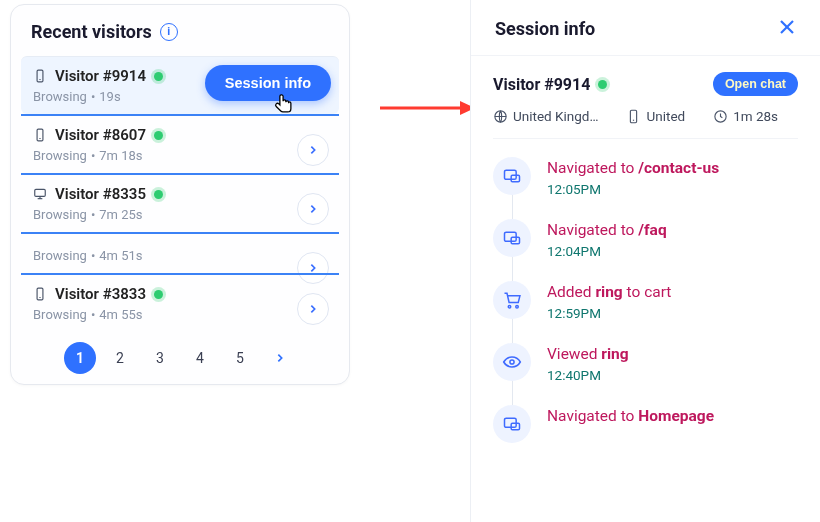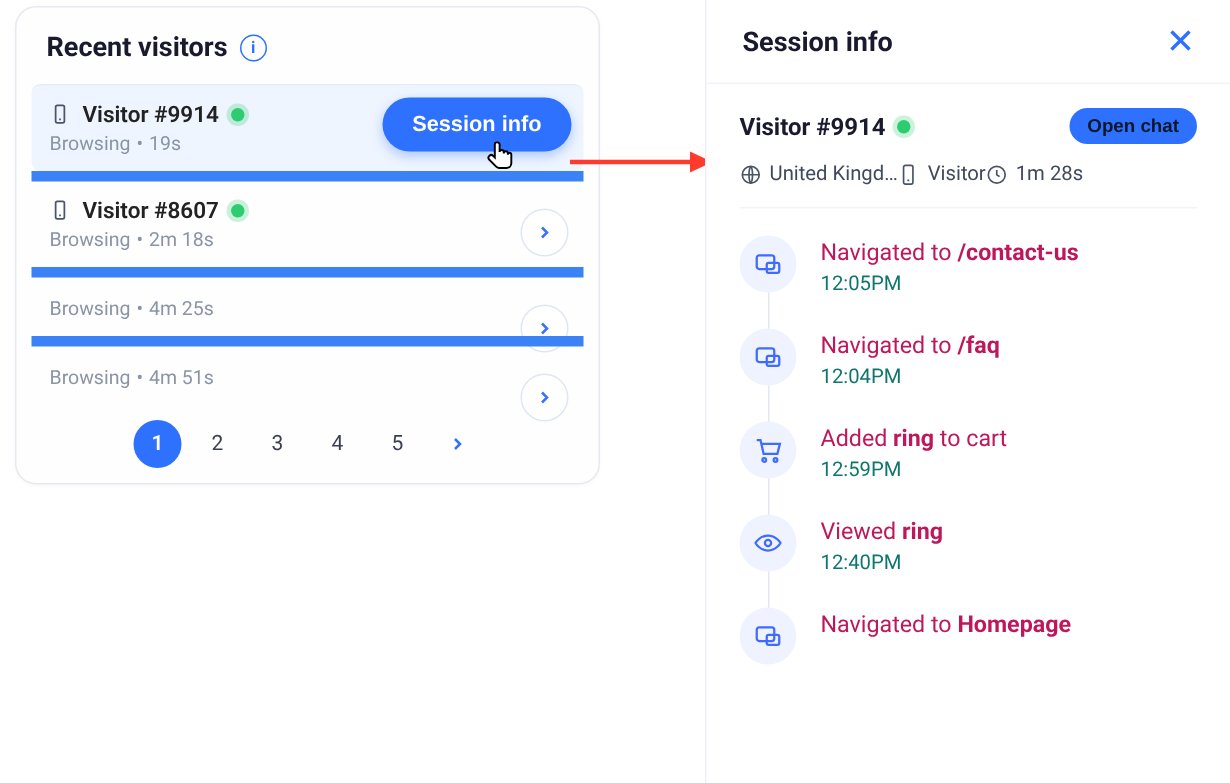--- a/index.html
+++ b/index.html
@@ -1,23 +1,23 @@
 <!DOCTYPE html>
 <html><head>
 <meta charset="utf-8">
 <style>
   html,body{margin:0;padding:0;font-family:-apple-system,BlinkMacSystemFont,"Segoe UI",Roboto,sans-serif;background:#fff;color:#1a1a2e;}
   body{width:820px;height:522px;position:relative;overflow:hidden;}
   
-  .left-card{width:390px;margin:4px 0 0 10px;border:1px solid #e6e9ef;border-radius:14px;background:#fefeff;box-sizing:border-box;padding-bottom:8px;box-shadow:0 1px 3px rgba(0,0,0,.03);}
+  .left-card{width:340px;margin:4px 0 0 10px;border:1px solid #e6e9ef;border-radius:14px;background:#fefeff;box-sizing:border-box;padding-bottom:8px;box-shadow:0 1px 3px rgba(0,0,0,.03);}
   .lc-head{display:flex;align-items:center;padding:16px 20px 14px;}
   .lc-title{font-weight:700;font-size:18px;color:#1a1a2e;}
   .info-circ{margin-left:8px;width:16px;height:16px;border:1.5px solid #2f71ff;border-radius:50%;display:inline-flex;align-items:center;justify-content:center;color:#2f71ff;font-size:11px;font-weight:700;}
   .vis-list{padding:0 10px;}
-  .vis{border-top:7px solid #3b82f6;padding:10px 10px 10px 12px;position:relative;}
+  .vis{border-top:2px solid #3b82f6;padding:10px 10px 10px 12px;position:relative;}
   .vis.first{background:#eef5ff;border-top:1px solid #e6ecf5;border-radius:6px;}
   .vis-top{display:flex;align-items:center;gap:8px;}
   .dev-icon{width:14px;height:14px;display:inline-flex;}
   .vis-name{font-weight:600;font-size:15px;color:#222;}
   .dot-on{width:9px;height:9px;border-radius:50%;background:#2ecc71;display:inline-block;box-shadow:0 0 0 3px rgba(46,204,113,.25);}
   .vis-sub{color:#8a94a6;font-size:13px;margin-top:4px;}
   .vis-sub .sep{margin:0 4px;}
   .chev-btn{position:absolute;right:10px;top:18px;width:30px;height:30px;border-radius:50%;border:1px solid #e0e6f2;background:#fff;display:flex;align-items:center;justify-content:center;color:#3a6fff;cursor:pointer;}
   .sess-btn{position:absolute;right:8px;top:8px;background:#2f71ff;color:#fff;border:none;border-radius:22px;padding:10px 20px;font-size:14.5px;font-weight:600;cursor:pointer;box-shadow:0 3px 8px rgba(47,113,255,.35);}
   .cursor-hand{position:absolute;right:44px;top:36px;font-size:18px;pointer-events:none;}
@@ -28,22 +28,22 @@
   
   .arrow-wrap{position:absolute;left:380px;top:98px;}
   
   .right-panel{position:absolute;left:470px;top:0;width:350px;height:522px;border-left:1px solid #eceff4;background:#fff;box-sizing:border-box;padding:0 0 0 0;}
   .rp-head{display:flex;align-items:center;justify-content:space-between;padding:18px 24px 16px;border-bottom:1px solid #f1f3f7;}
   .rp-title{font-weight:700;font-size:18px;}
   .close-x{color:#2f71ff;font-size:20px;cursor:pointer;line-height:1;}
   .rp-body{padding:16px 22px;}
   .rp-vhead{display:flex;align-items:center;justify-content:space-between;}
   .rp-vname{font-weight:700;font-size:16px;display:flex;align-items:center;gap:8px;}
-  .open-chat{background:#2f71ff;color:#0f172a;border:none;border-radius:14px;padding:5px 12px;font-size:12.5px;font-weight:600;cursor:pointer;}
-  .rp-meta{display:flex;align-items:center;gap:0;color:#414a5c;font-size:13.5px;margin-top:12px;padding-bottom:14px;border-bottom:1px solid #f1f3f7;}
+  .open-chat{background:#2f71ff;color:#fef9c3;border:none;border-radius:14px;padding:5px 12px;font-size:12.5px;font-weight:600;cursor:pointer;}
+  .rp-meta{display:flex;align-items:center;gap:28px;color:#414a5c;font-size:13.5px;margin-top:12px;padding-bottom:14px;border-bottom:1px solid #f1f3f7;}
   .rp-meta .mitem{display:flex;align-items:center;gap:5px;}
   .mico{width:15px;height:15px;display:inline-flex;color:#4a5468;}
   .timeline{margin-top:18px;position:relative;}
   .tl-line{position:absolute;left:19px;top:30px;bottom:18px;width:1px;background:#e3e8f0;}
   .tl-item{display:flex;align-items:flex-start;gap:16px;position:relative;margin-bottom:22px;}
   .tl-ico{width:38px;height:38px;min-width:38px;border-radius:50%;background:#eef3ff;display:flex;align-items:center;justify-content:center;color:#3f6bff;z-index:1;}
   .tl-txt{padding-top:2px;}
   .tl-title{font-size:15.5px;color:#be185d;}
   .tl-title b{font-weight:700;}
   .tl-time{font-size:13.5px;color:#0f766e;margin-top:4px;}
@@ -85,46 +85,75 @@
       <div class="vis-top">
         <span class="dev-icon">
             <svg viewBox="0 0 24 24" fill="none" stroke="#4a5468" stroke-width="2">
               <rect x="7" y="2" width="10" height="20" rx="2"></rect>
               <line x1="11" y1="18" x2="13" y2="18"></line>
             </svg>
           </span>
         <span class="vis-name">Visitor #8607</span>
         <span class="dot-on"></span>
       </div>
-      <div class="vis-sub"><span>Browsing</span><span class="sep">•</span><span>2m 18s</span></div>
-      <div class="chev-btn">
-          <svg width="8" height="10" viewBox="0 0 8 12" fill="none" stroke="currentColor" stroke-width="2">
-            <path d="M2 2l4 4-4 4"></path>
-          </svg>
-        </div>
-    </div>
-
-    <div class="vis">
-      <div class="vis-sub"><span>Browsing</span><span class="sep">•</span><span>4m 25s</span></div>
+      <div class="vis-sub"><span>Browsing</span><span class="sep">•</span><span>7m 18s</span></div>
+      <div class="chev-btn">
+          <svg width="8" height="10" viewBox="0 0 8 12" fill="none" stroke="currentColor" stroke-width="2">
+            <path d="M2 2l4 4-4 4"></path>
+          </svg>
+        </div>
+    </div>
+
+    <div class="vis">
+      <div class="vis-top">
+        <span class="dev-icon">
+            <svg viewBox="0 0 24 24" fill="none" stroke="#4a5468" stroke-width="2">
+              <rect x="3" y="4" width="18" height="12" rx="2"></rect>
+              <line x1="8" y1="20" x2="16" y2="20"></line>
+              <line x1="12" y1="16" x2="12" y2="20"></line>
+            </svg>
+          </span>
+        <span class="vis-name">Visitor #8335</span>
+        <span class="dot-on"></span>
+      </div>
+      <div class="vis-sub"><span>Browsing</span><span class="sep">•</span><span>7m 25s</span></div>
       <div class="chev-btn">
           <svg width="8" height="10" viewBox="0 0 8 12" fill="none" stroke="currentColor" stroke-width="2">
             <path d="M2 2l4 4-4 4"></path>
           </svg>
         </div>
     </div>
 
     <div class="vis">
       <div class="vis-sub"><span>Browsing</span><span class="sep">•</span><span>4m 51s</span></div>
       <div class="chev-btn">
           <svg width="8" height="10" viewBox="0 0 8 12" fill="none" stroke="currentColor" stroke-width="2">
             <path d="M2 2l4 4-4 4"></path>
           </svg>
         </div>
     </div>
 
+    <div class="vis">
+      <div class="vis-top">
+        <span class="dev-icon">
+            <svg viewBox="0 0 24 24" fill="none" stroke="#4a5468" stroke-width="2">
+              <rect x="7" y="2" width="10" height="20" rx="2"></rect>
+              <line x1="11" y1="18" x2="13" y2="18"></line>
+            </svg>
+          </span>
+        <span class="vis-name">Visitor #3833</span>
+        <span class="dot-on"></span>
+      </div>
+      <div class="vis-sub"><span>Browsing</span><span class="sep">•</span><span>4m 55s</span></div>
+      <div class="chev-btn">
+          <svg width="8" height="10" viewBox="0 0 8 12" fill="none" stroke="currentColor" stroke-width="2">
+            <path d="M2 2l4 4-4 4"></path>
+          </svg>
+        </div>
+    </div>
   </div>
 
   <div class="pager">
     <span class="pg active">1</span>
     <span class="pg">2</span>
     <span class="pg">3</span>
     <span class="pg">4</span>
     <span class="pg">5</span>
     <span class="pg next">
         <svg width="8" height="10" viewBox="0 0 8 12" fill="none" stroke="currentColor" stroke-width="2">
@@ -171,21 +200,21 @@
           </span>
         <span>United Kingd…</span>
       </span>
       <span class="mitem">
         <span class="mico">
             <svg viewBox="0 0 24 24" fill="none" stroke="currentColor" stroke-width="1.8">
               <rect x="7" y="2" width="10" height="20" rx="2"></rect>
               <line x1="11" y1="18" x2="13" y2="18"></line>
             </svg>
           </span>
-        <span>Visitor</span>
+        <span>United</span>
       </span>
       <span class="mitem">
         <span class="mico">
             <svg viewBox="0 0 24 24" fill="none" stroke="currentColor" stroke-width="1.8">
               <circle cx="12" cy="12" r="9"></circle>
               <path d="M12 7v5l3 2"></path>
             </svg>
           </span>
         <span>1m 28s</span>
       </span>

